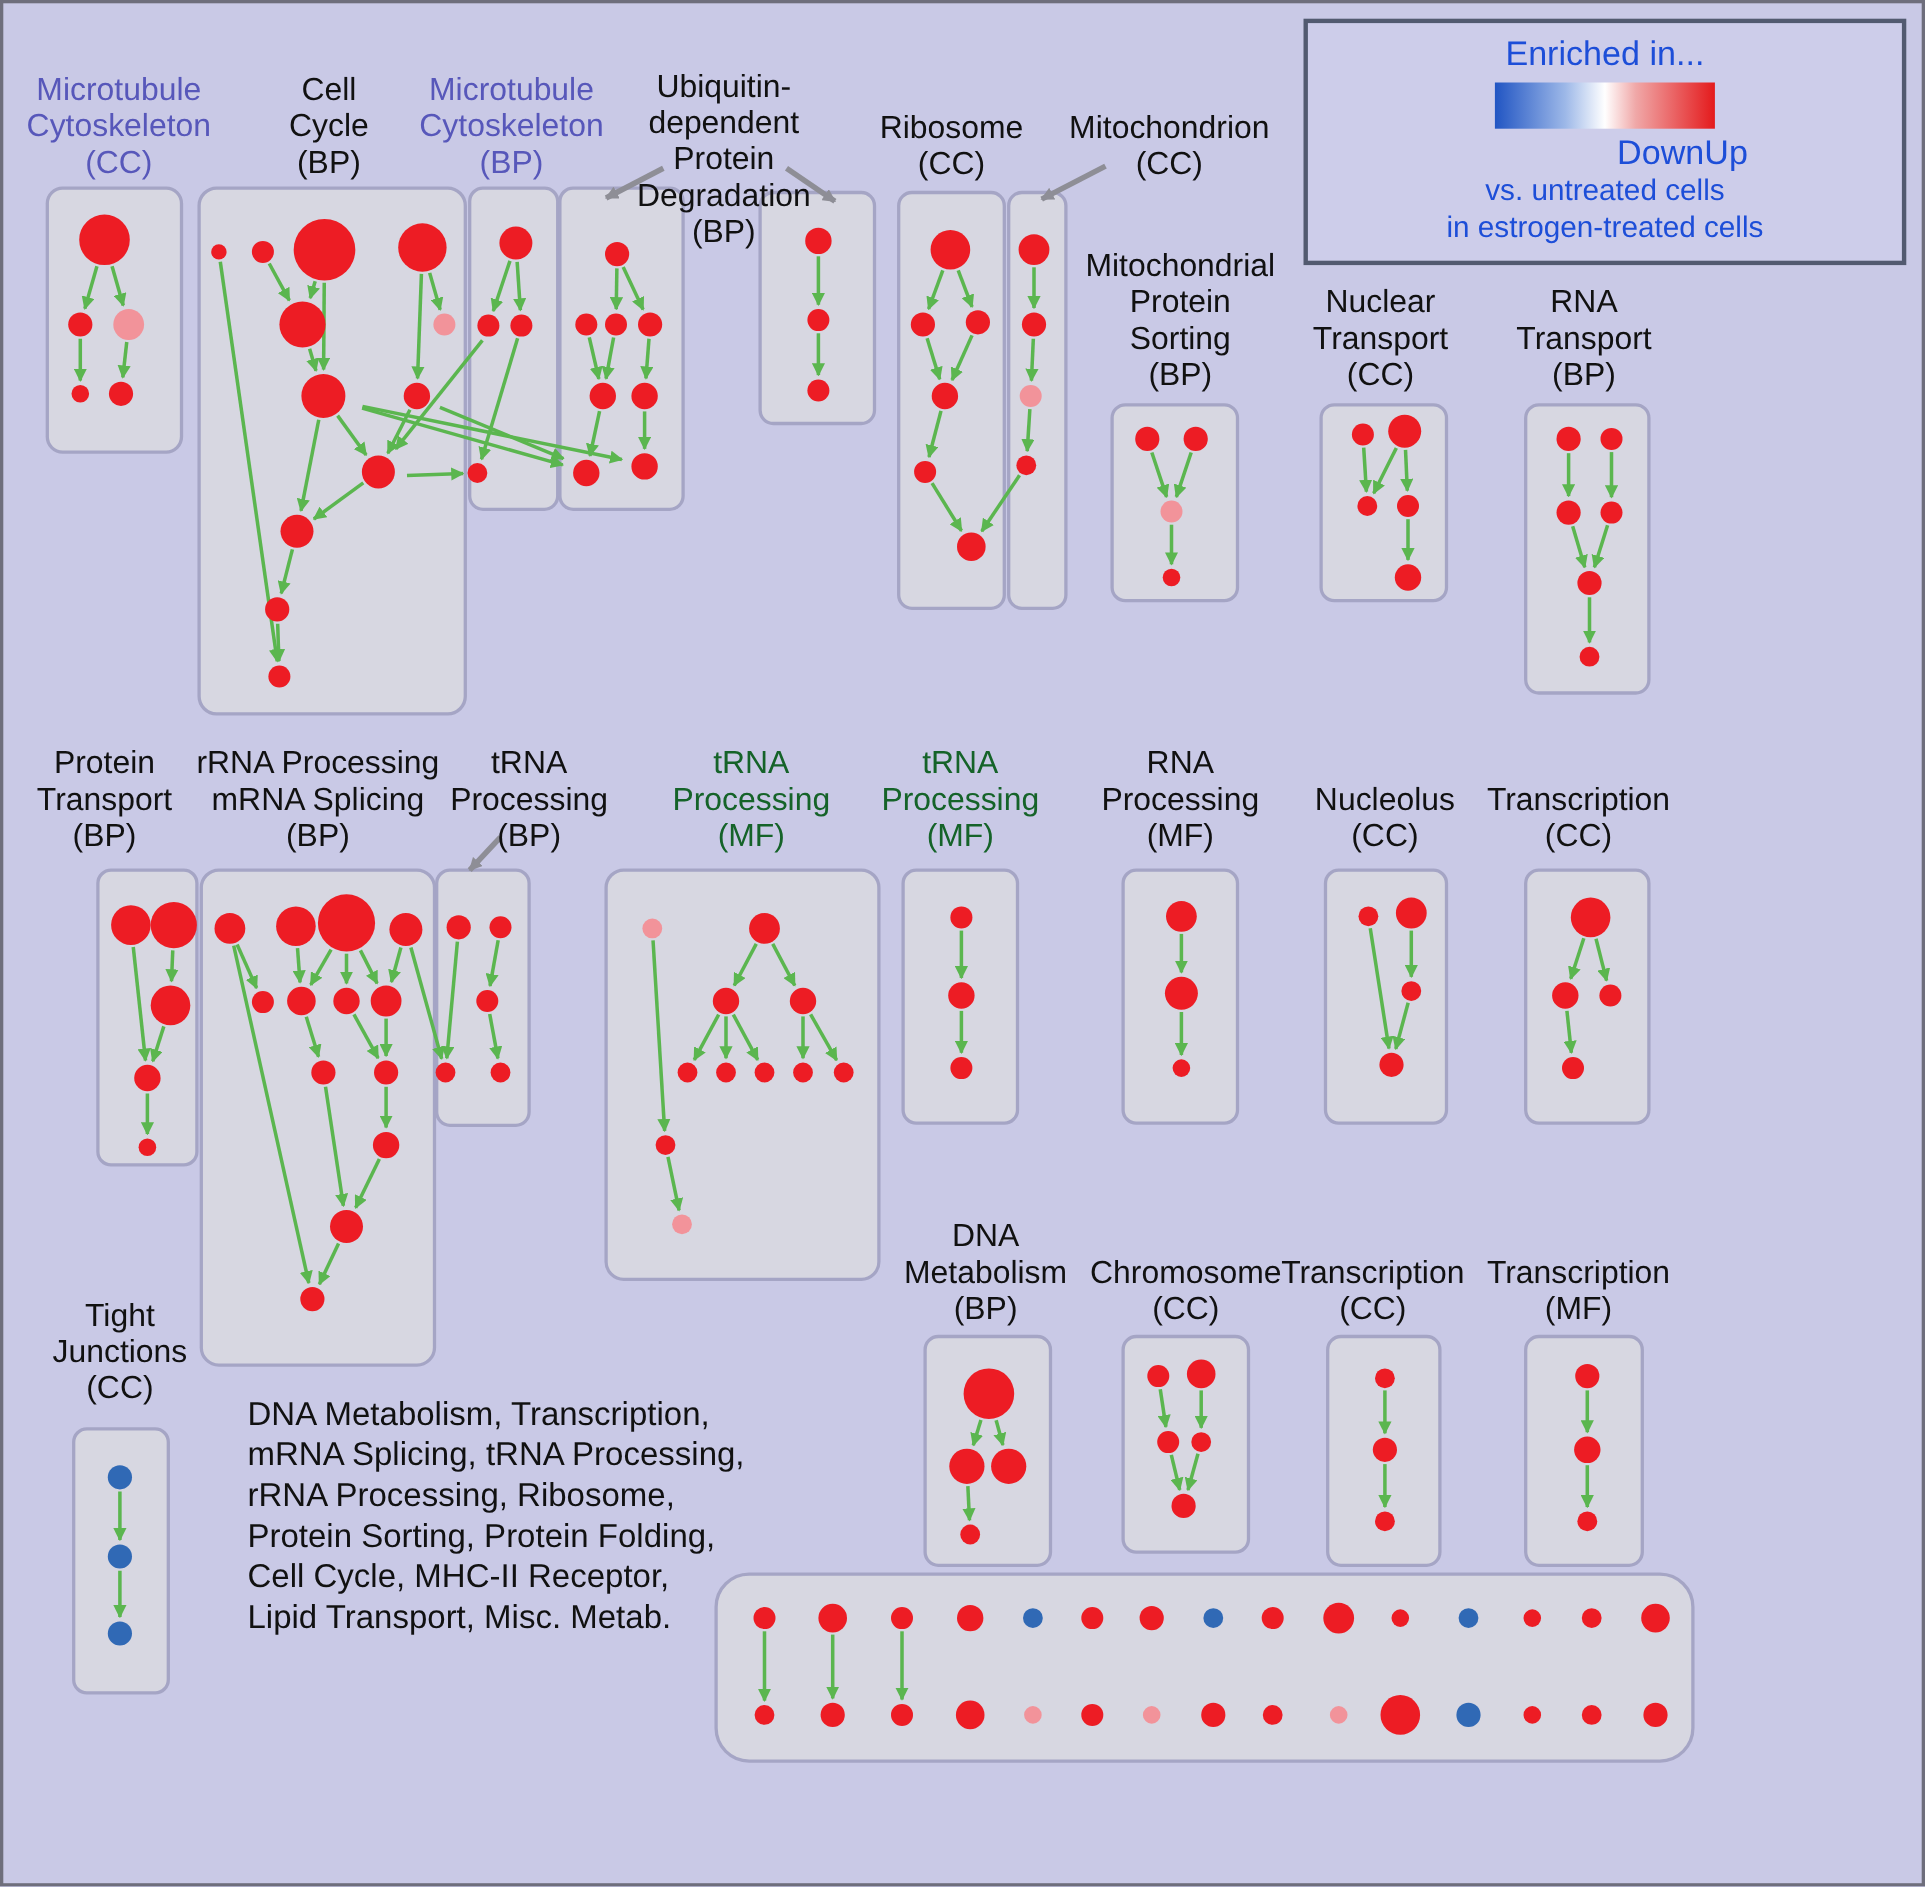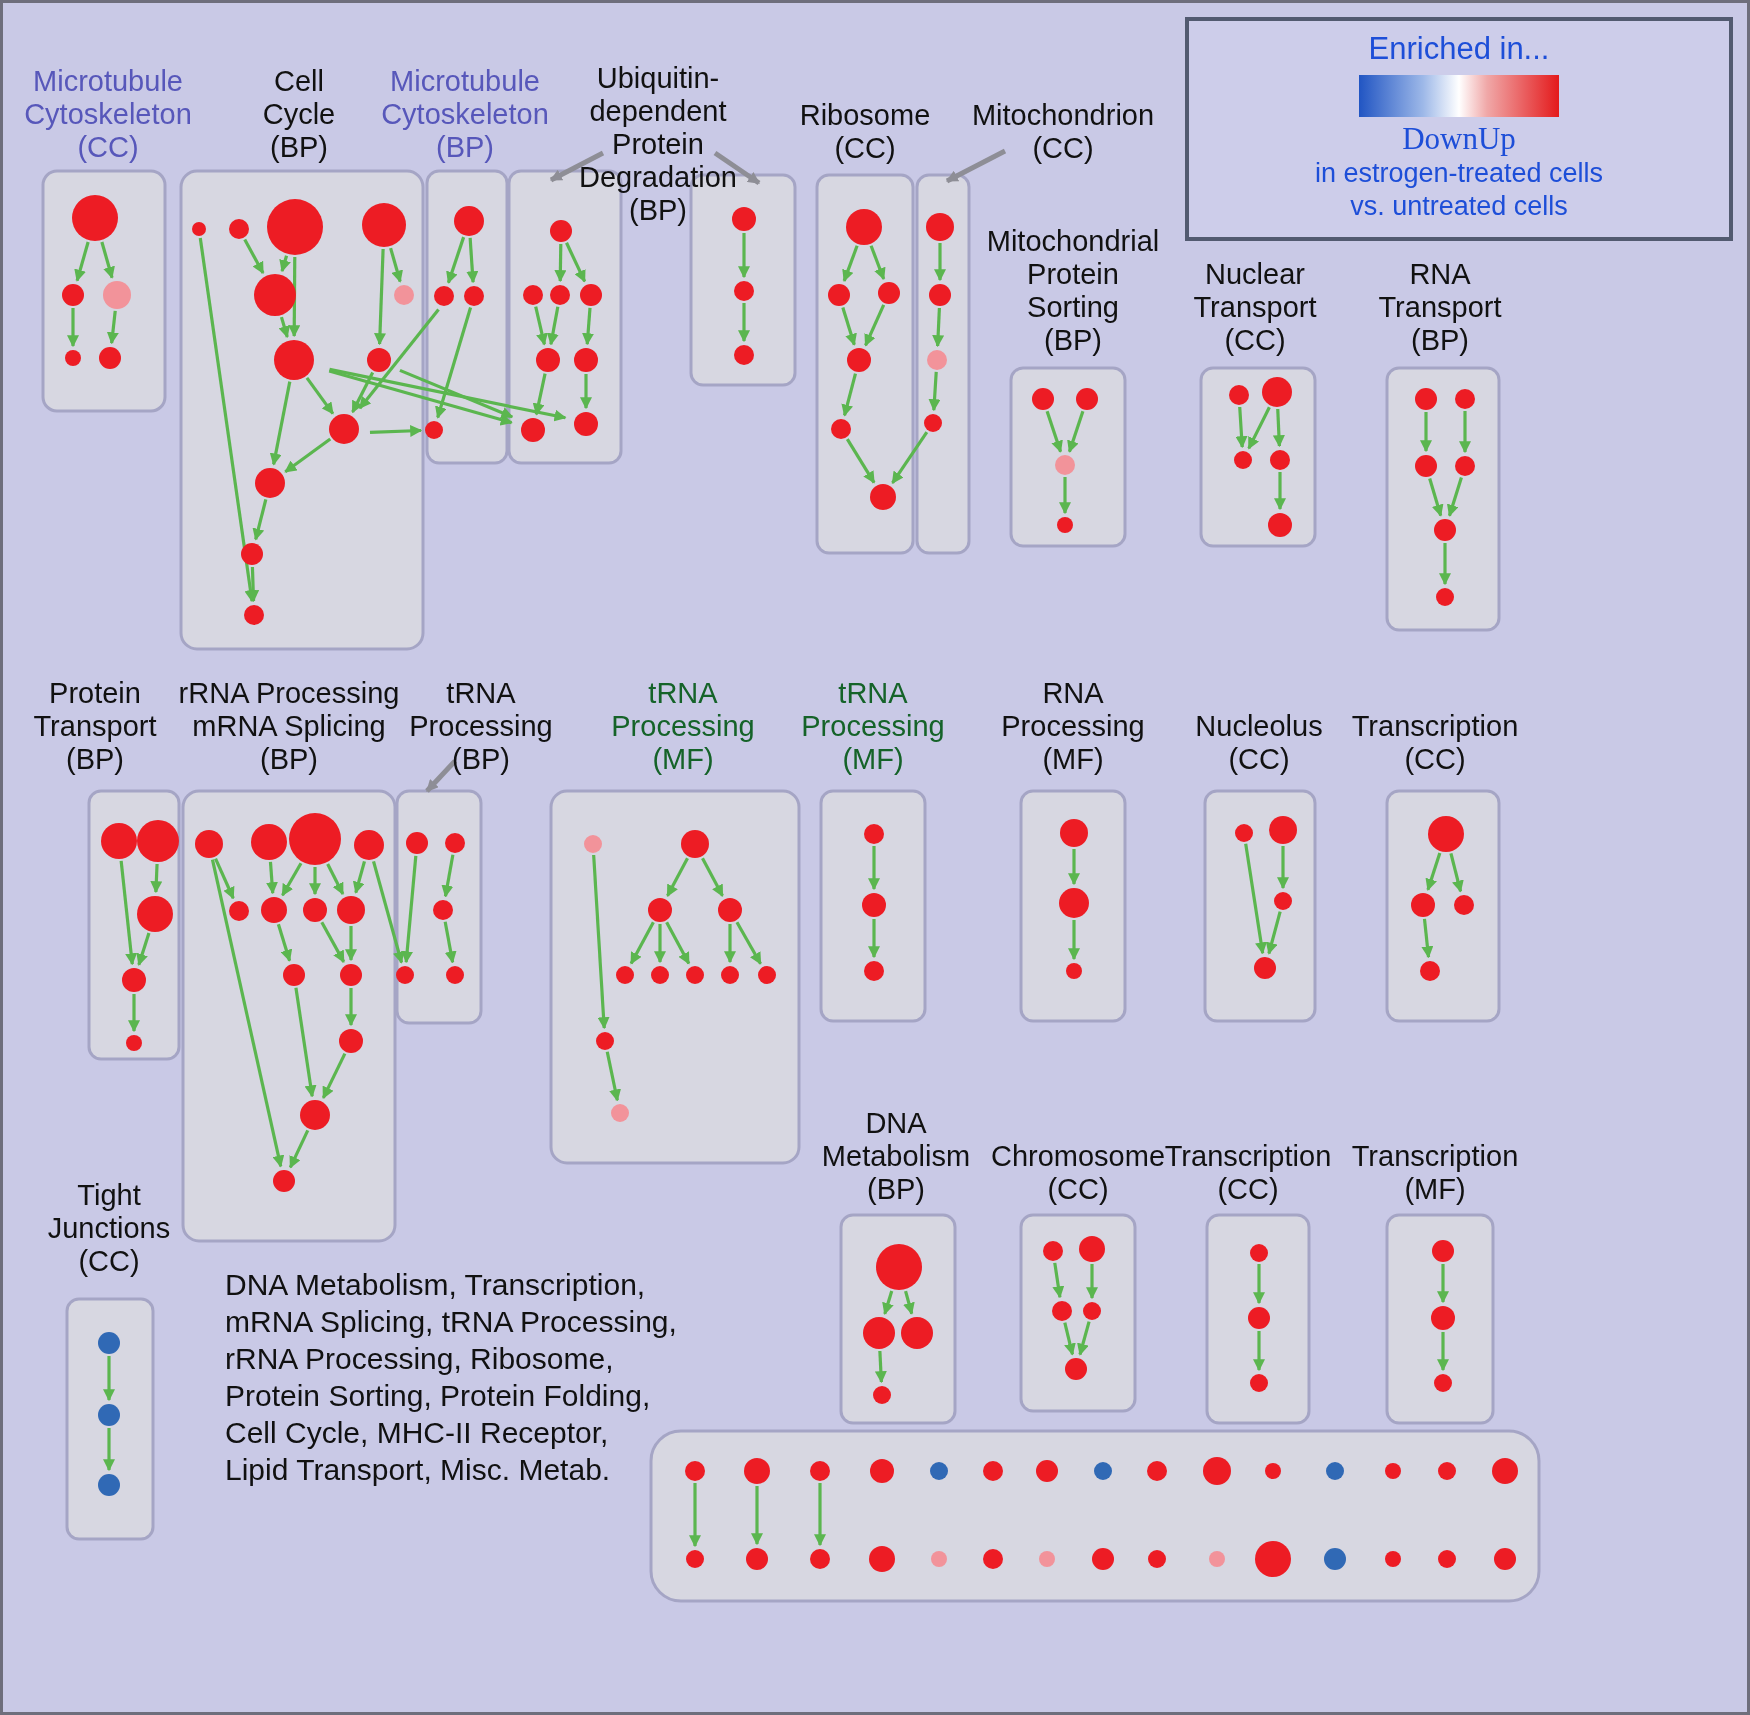--- a/index.html
+++ b/index.html
@@ -6,21 +6,21 @@
   .figure{position:relative;width:1750px;height:1715px;background:#c9c9e6;
           border:3px solid #6e6e7c;box-sizing:border-box;overflow:hidden;
           font-family:"Liberation Sans",sans-serif;}
   svg{position:absolute;left:0;top:0;}
   svg text{font-family:"Liberation Sans",sans-serif;}
   .legend{position:absolute;left:1182px;top:14px;width:548px;height:224px;
           background:#cdcdea;border:4px solid #525a70;box-sizing:border-box;
           text-align:center;color:#1d4ed8;}
   .legend-title{font-size:31px;margin-top:10px;}
   .legend-bar{width:200px;height:42px;margin:8px auto 4px;}
-  .legend-ends{width:260px;margin:0 auto;display:flex;justify-content:center;font-size:31px;font-family:Liberation Serif, serif;}
+  .legend-ends{width:260px;margin:0 auto;display:flex;justify-content:flex-end;font-size:31px;}
   .legend-line{font-size:27px;line-height:33px;}
 </style>
 </head>
 <body>
 
 <div class="figure">
   <svg id="diagram-svg" width="1750" height="1715" viewBox="0 0 1750 1715">
       <defs>
         <marker id="arrow-green" viewBox="0 0 10 10" refX="9" refY="5" markerWidth="12" markerHeight="12" orient="auto" markerUnits="userSpaceOnUse">
           <path d="M0,0 L10,5 L0,10 Z" fill="#5bb64f"></path>
@@ -358,16 +358,16 @@
       <text x="222" y="1292" text-anchor="start" font-size="30" fill="#111"><tspan x="222" dy="0">DNA Metabolism, Transcription,</tspan><tspan x="222" dy="37">mRNA Splicing, tRNA Processing,</tspan><tspan x="222" dy="37">rRNA Processing, Ribosome,</tspan><tspan x="222" dy="37">Protein Sorting, Protein Folding,</tspan><tspan x="222" dy="37">Cell Cycle, MHC-II Receptor,</tspan><tspan x="222" dy="37">Lipid Transport, Misc. Metab.</tspan></text>
     </svg>
 
   <div class="legend">
     <div class="legend-title">Enriched in...</div>
     <div class="legend-bar" id="legend-bar" style="background: linear-gradient(90deg, rgb(33, 85, 195) 0%, rgb(157, 184, 232) 32%, rgb(255, 255, 255) 50%, rgb(240, 168, 168) 64%, rgb(228, 26, 28) 100%);"></div>
     <div class="legend-ends">
       <span>Down</span>
       <span>Up</span>
     </div>
+    <div class="legend-line">vs. untreated cells</div>
     <div class="legend-line">in estrogen-treated cells</div>
-    <div class="legend-line">vs. untreated cells</div>
   </div>
 </div>
 
 </body></html>

